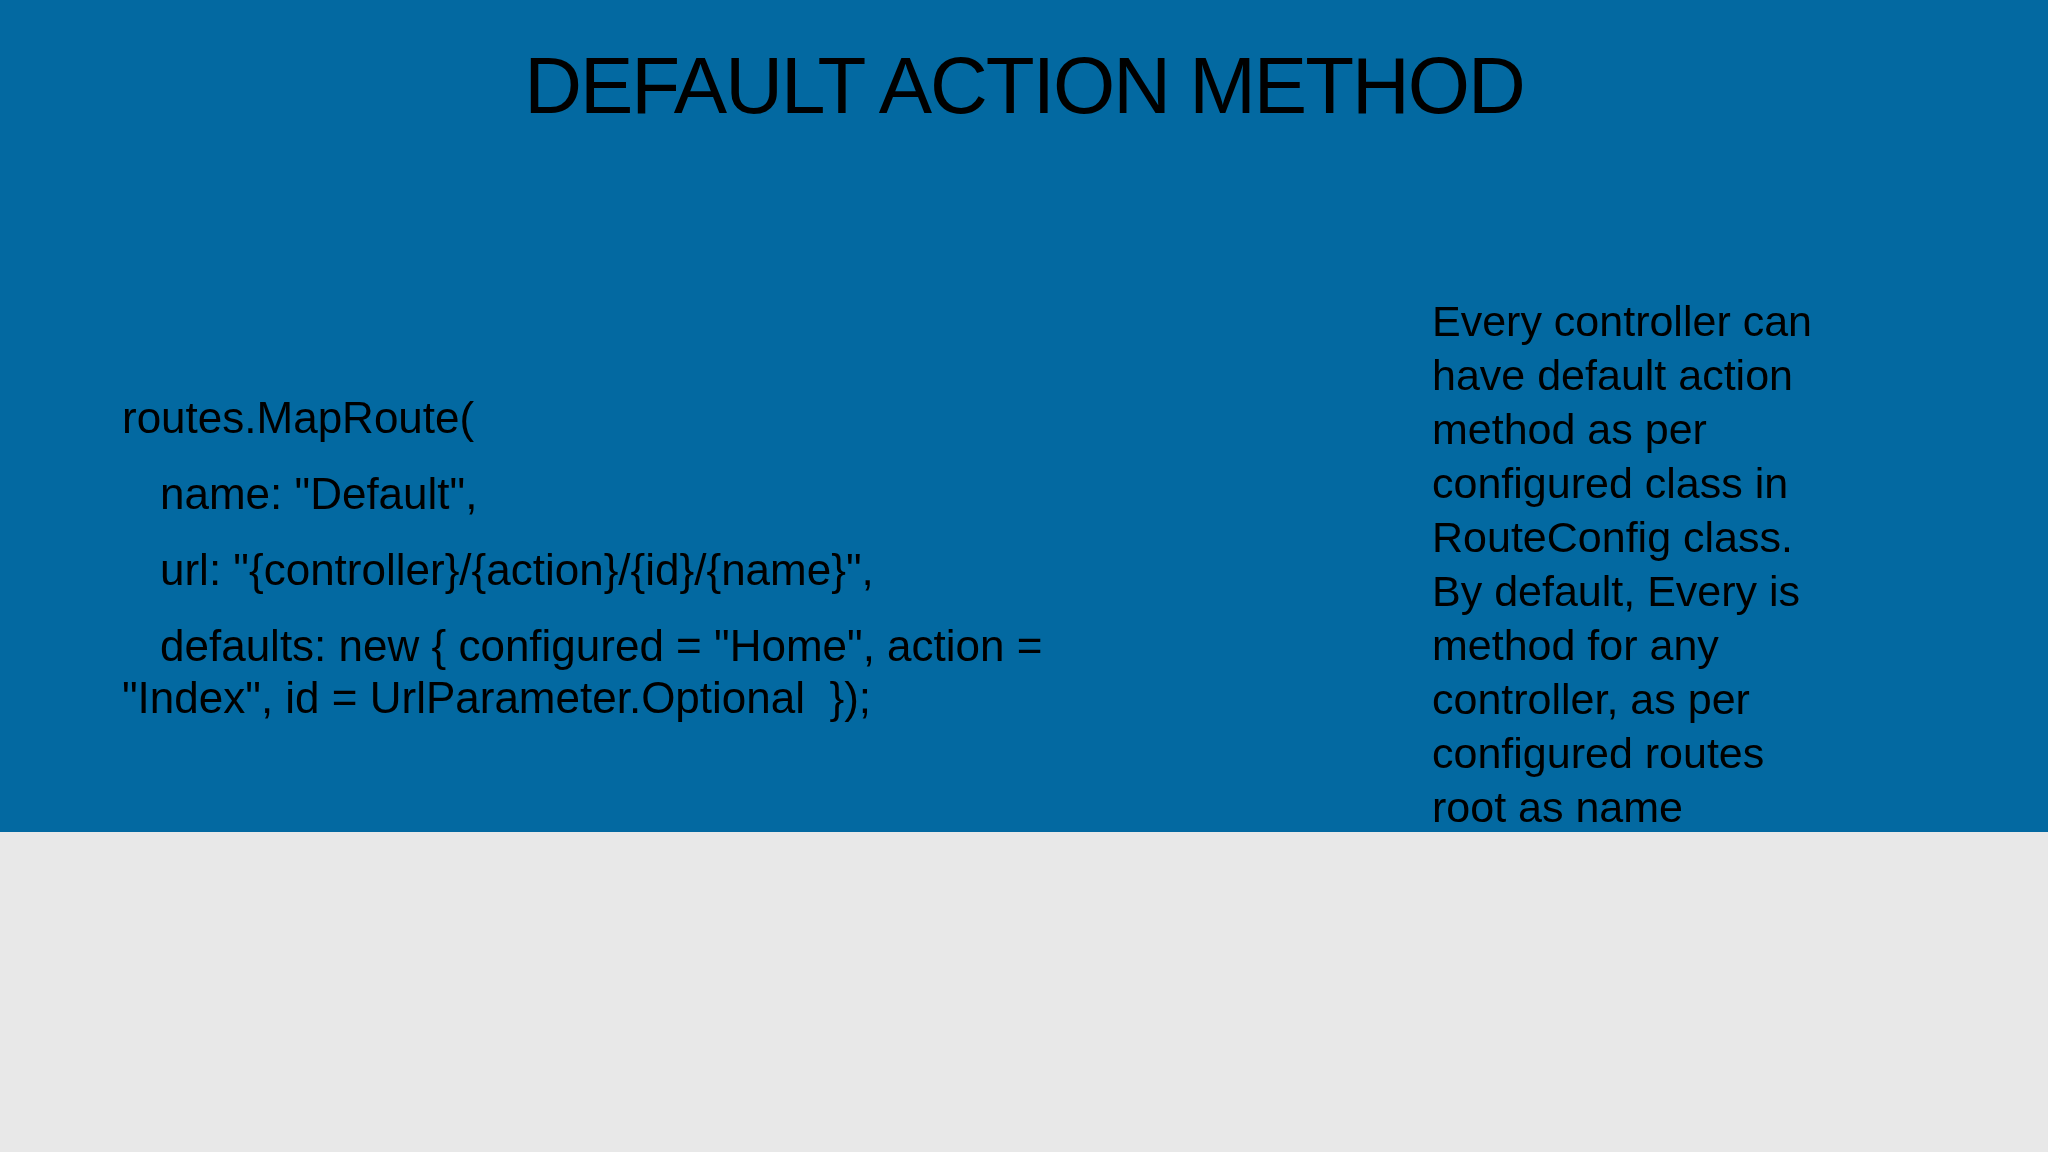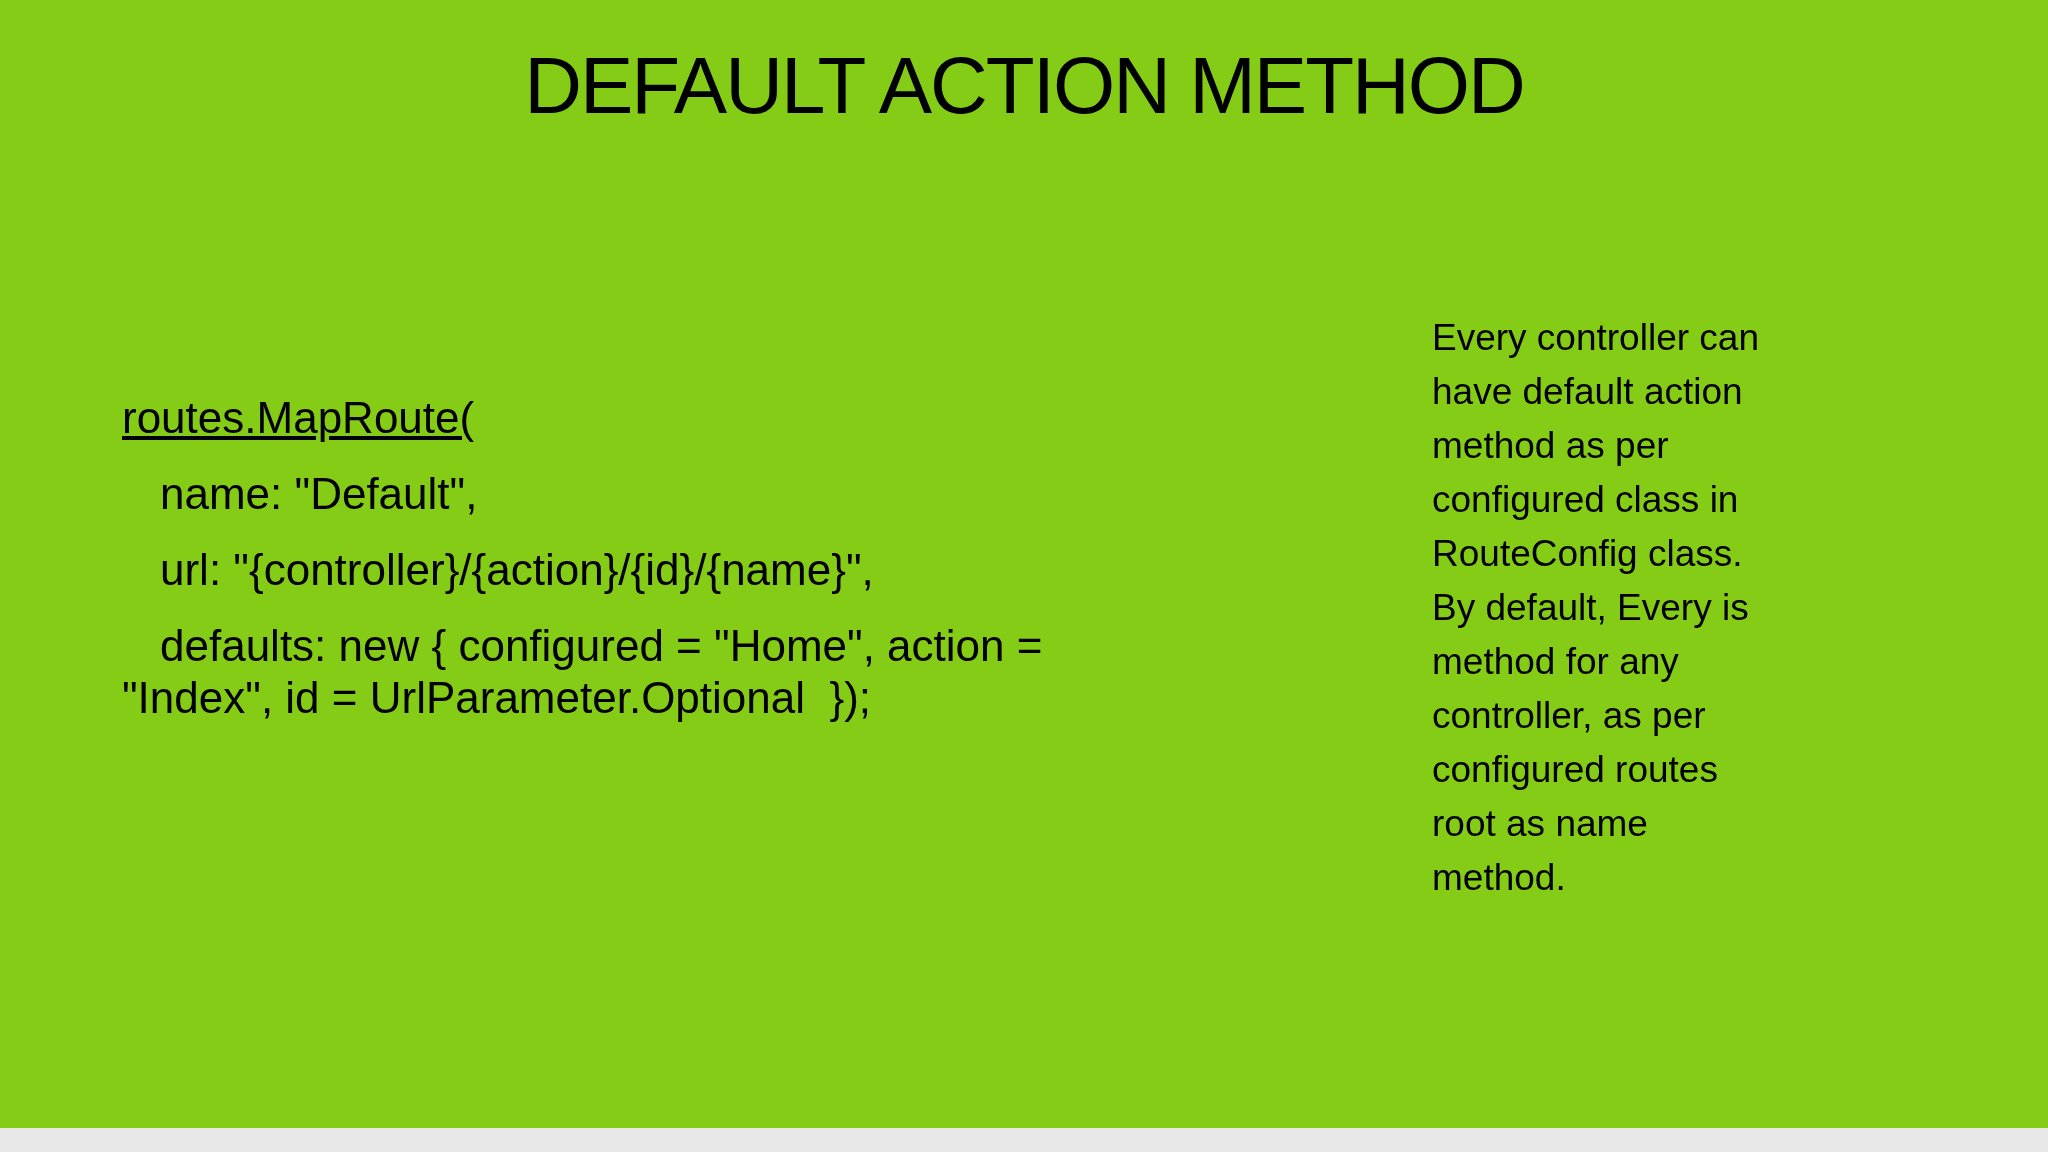--- a/index.html
+++ b/index.html
@@ -3,22 +3,22 @@
 <meta charset="utf-8">
 <style>
   html, body {
     margin: 0;
     padding: 0;
     background: #e8e8e8;
   }
   .slide {
     position: relative;
     width: 2048px;
-    height: 1128px;
-    background: #84cc16;
+    height: 832px;
+    background: #0369a1;
     overflow: hidden;
     font-family: "Liberation Sans", sans-serif;
     color: #000000;
   }
   .slide-title {
     position: absolute;
     top: 44px;
     left: 0;
     width: 100%;
     text-align: center;
@@ -37,34 +37,33 @@
     font-size: 44px;
     line-height: 52px;
     color: #000000;
   }
   .code-line {
     white-space: pre;
     margin-top: 24px;
   }
   .code-line:first-child {
     margin-top: 0;
-    text-decoration: underline;
   }
   .code-line.indent {
     padding-left: 38px;
   }
   .code-line.wrap {
     margin-top: 0;
   }
   .side-note {
     position: absolute;
     left: 1432px;
-    top: 311px;
+    top: 294px;
     width: 500px;
-    font-size: 37px;
+    font-size: 43px;
     line-height: 54px;
     color: #000000;
   }
   .note-line {
     white-space: pre;
   }
 </style>
 </head>
 <body>
 

